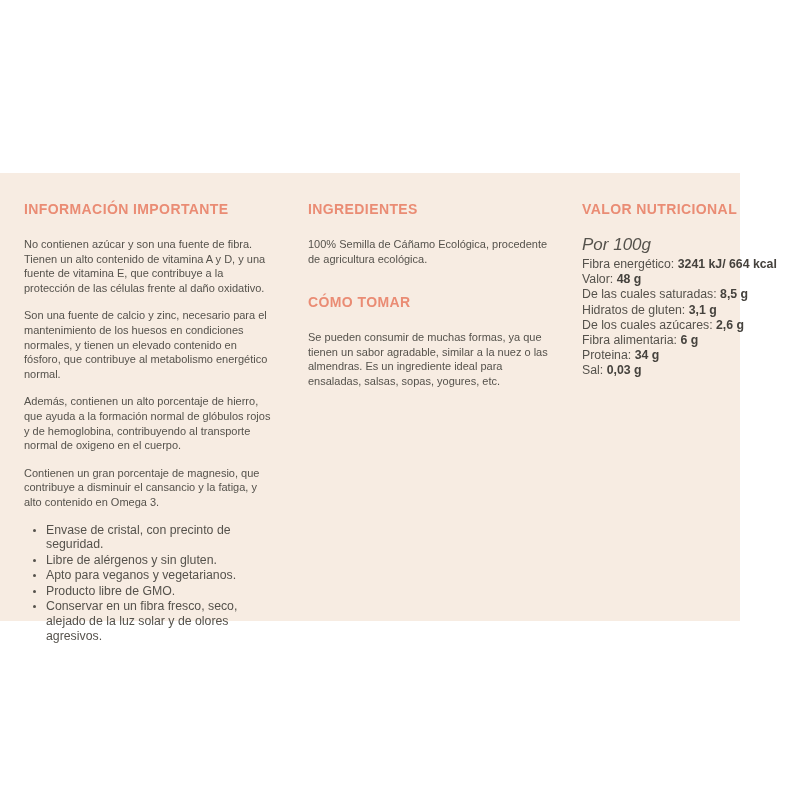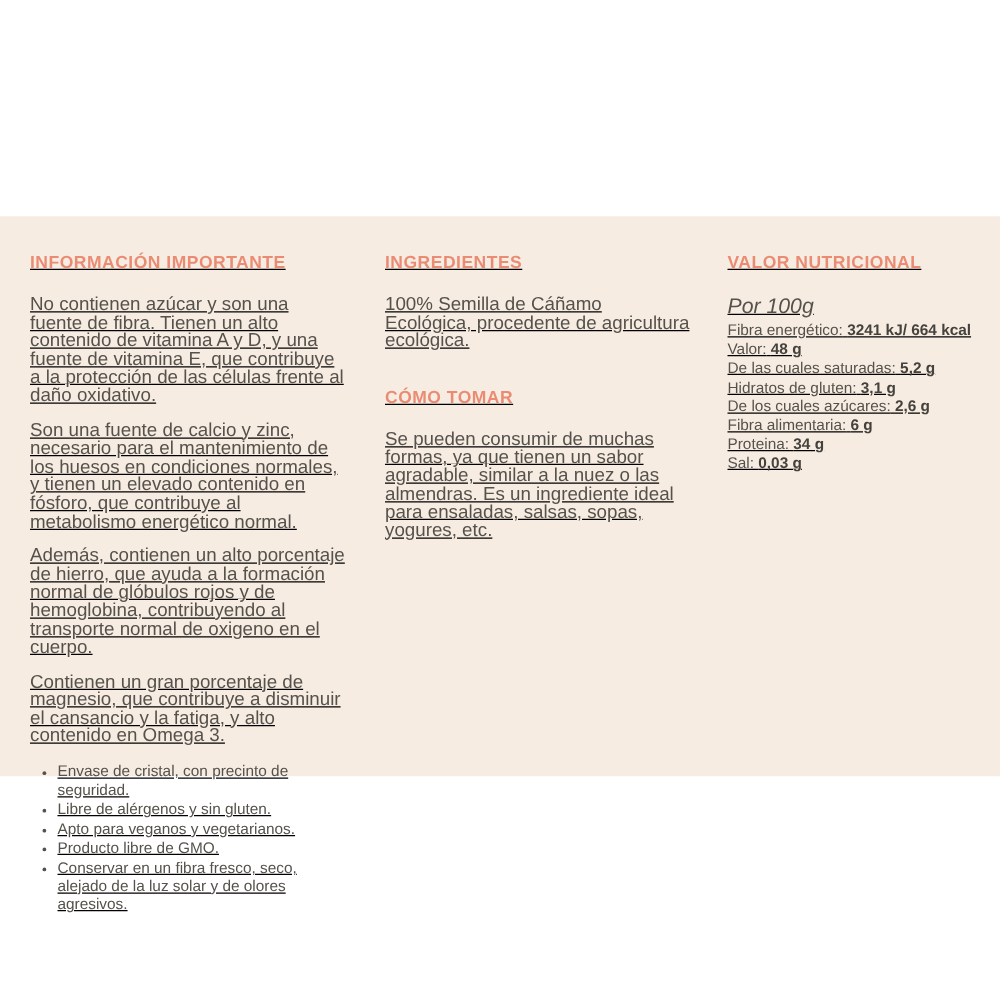--- a/index.html
+++ b/index.html
@@ -12,42 +12,41 @@
   html,body{margin:0;padding:0;}
   body{
     width:800px;height:800px;
     background:var(--page-bg);
     font-family:"Liberation Sans", sans-serif;
     overflow:hidden;
   }
   .panel{
     position:absolute;
     left:0;top:173px;
-    width:800px;height:448px;
+    width:740px;height:448px;
     background:var(--panel-bg);
     padding:29px 20px 0 24px;
     display:flex;
-    text-decoration:underline;
   }
   .col{flex:0 0 auto;}
   .col-left{width:252px;margin-right:32px;}
   .col-mid{width:246px;margin-right:28px;}
   .col-right{width:198px;}
   h2.section-heading{
     margin:0 0 20px 0;
     font-size:14px;
     font-weight:700;
     letter-spacing:0.4px;
     color:var(--accent);
     line-height:15px;
   }
   h2.second-heading{margin-top:29px;}
   p.body{
     margin:0 0 13px 0;
-    font-size:15px;
+    font-size:11px;
     line-height:14.6px;
     color:var(--body);
   }
   ul.bullets{
     margin:13px 0 0 0;
     padding:0 0 0 22px;
     color:var(--body);
   }
   ul.bullets li{
     font-size:12.3px;
@@ -110,21 +109,21 @@
 
   <div class="col col-right">
     <h2 class="section-heading">VALOR NUTRICIONAL</h2>
     <p class="serving-note">Por 100g</p>
     <div class="nutrition-rows">
 
         <p class="nrow"><span class="nlabel">Fibra energético:</span> <span class="nvalue">3241 kJ/ 664 kcal</span></p>
 
         <p class="nrow"><span class="nlabel">Valor:</span> <span class="nvalue">48 g</span></p>
 
-        <p class="nrow"><span class="nlabel">De las cuales saturadas:</span> <span class="nvalue">5,2 g</span></p>
+        <p class="nrow"><span class="nlabel">De las cuales saturadas:</span> <span class="nvalue">8,5 g</span></p>
 
         <p class="nrow"><span class="nlabel">Hidratos de gluten:</span> <span class="nvalue">3,1 g</span></p>
 
         <p class="nrow"><span class="nlabel">De los cuales azúcares:</span> <span class="nvalue">2,6 g</span></p>
 
         <p class="nrow"><span class="nlabel">Fibra alimentaria:</span> <span class="nvalue">6 g</span></p>
 
         <p class="nrow"><span class="nlabel">Proteina:</span> <span class="nvalue">34 g</span></p>
 
         <p class="nrow"><span class="nlabel">Sal:</span> <span class="nvalue">0,03 g</span></p>

